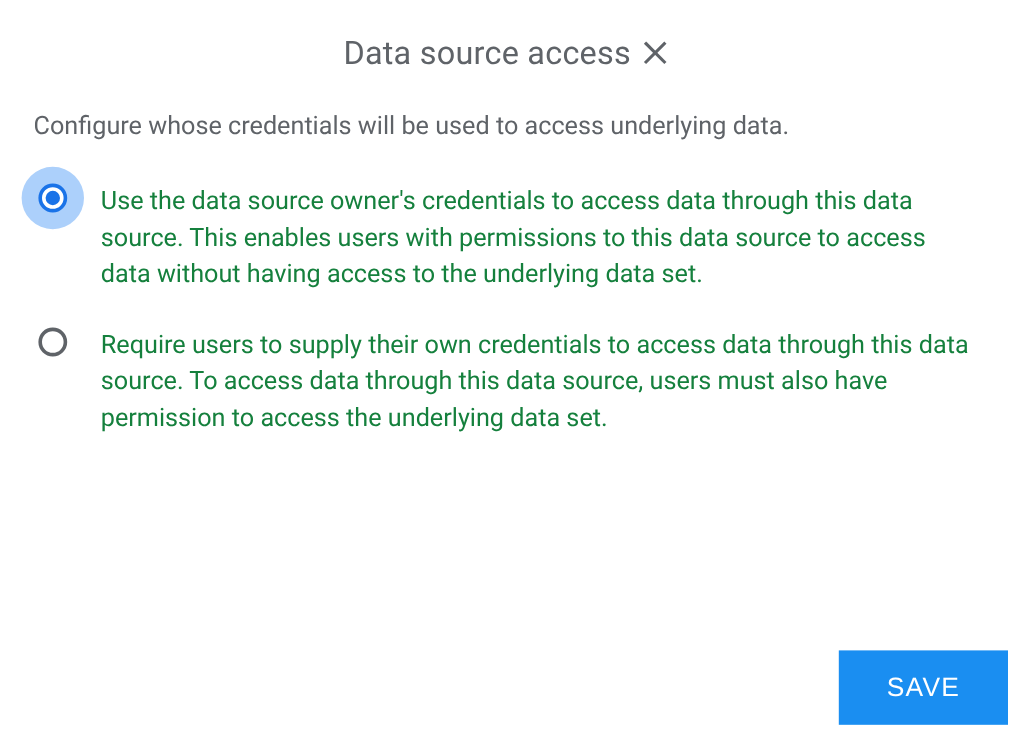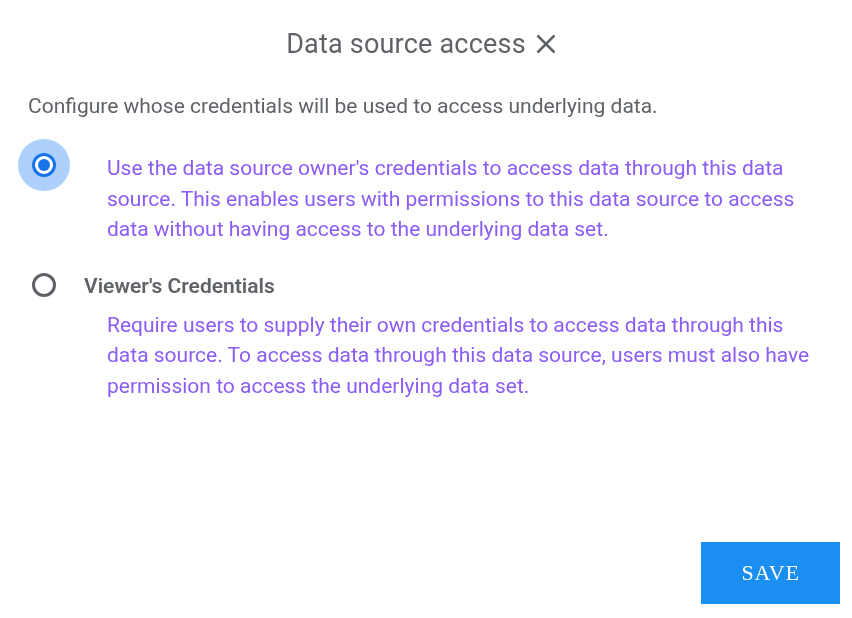--- a/index.html
+++ b/index.html
@@ -116,39 +116,38 @@
     }
     .option-label {
       font-size: 21px;
       font-weight: 600;
       color: #5f6368;
       margin-bottom: 10px;
       line-height: 1.3;
     }
     .option-desc {
       font-size: 21px;
-      color: #8b5cf6;
+      color: #15803d;
       line-height: 1.45;
-      margin-left: 23px;
     }
     .footer {
       position: absolute;
       bottom: 14px;
       right: 12px;
     }
     .save-btn {
       background: #1a8ef1;
       color: #fff;
       border: none;
       font-size: 22px;
       font-weight: 500;
       letter-spacing: 1px;
       padding: 18px 40px;
       cursor: pointer;
-      font-family: Liberation Serif, serif;
+      font-family: Liberation Sans, sans-serif;
     }
   </style>
 </head>
 <body>
 
 <div class="header">
   <div class="title">Data source access</div>
   <div class="close-btn">
     <svg viewBox="0 0 24 24" fill="none" stroke="currentColor" stroke-width="2.4" stroke-linecap="square">
       <line x1="5" y1="5" x2="19" y2="19"></line>
@@ -172,20 +171,19 @@
 </div>
 
 <div class="option-row">
   <div class="radio-wrap">
     <div class="radio">
       <div class="outer"></div>
 
     </div>
   </div>
   <div class="option-text">
-    <div class="option-label">Viewer's Credentials</div>
     <div class="option-desc">Require users to supply their own credentials to access data through this data source. To access data through this data source, users must also have permission to access the underlying data set.</div>
   </div>
 </div>
 
 <div class="footer">
   <button class="save-btn">SAVE</button>
 </div>
 
 </body></html>

